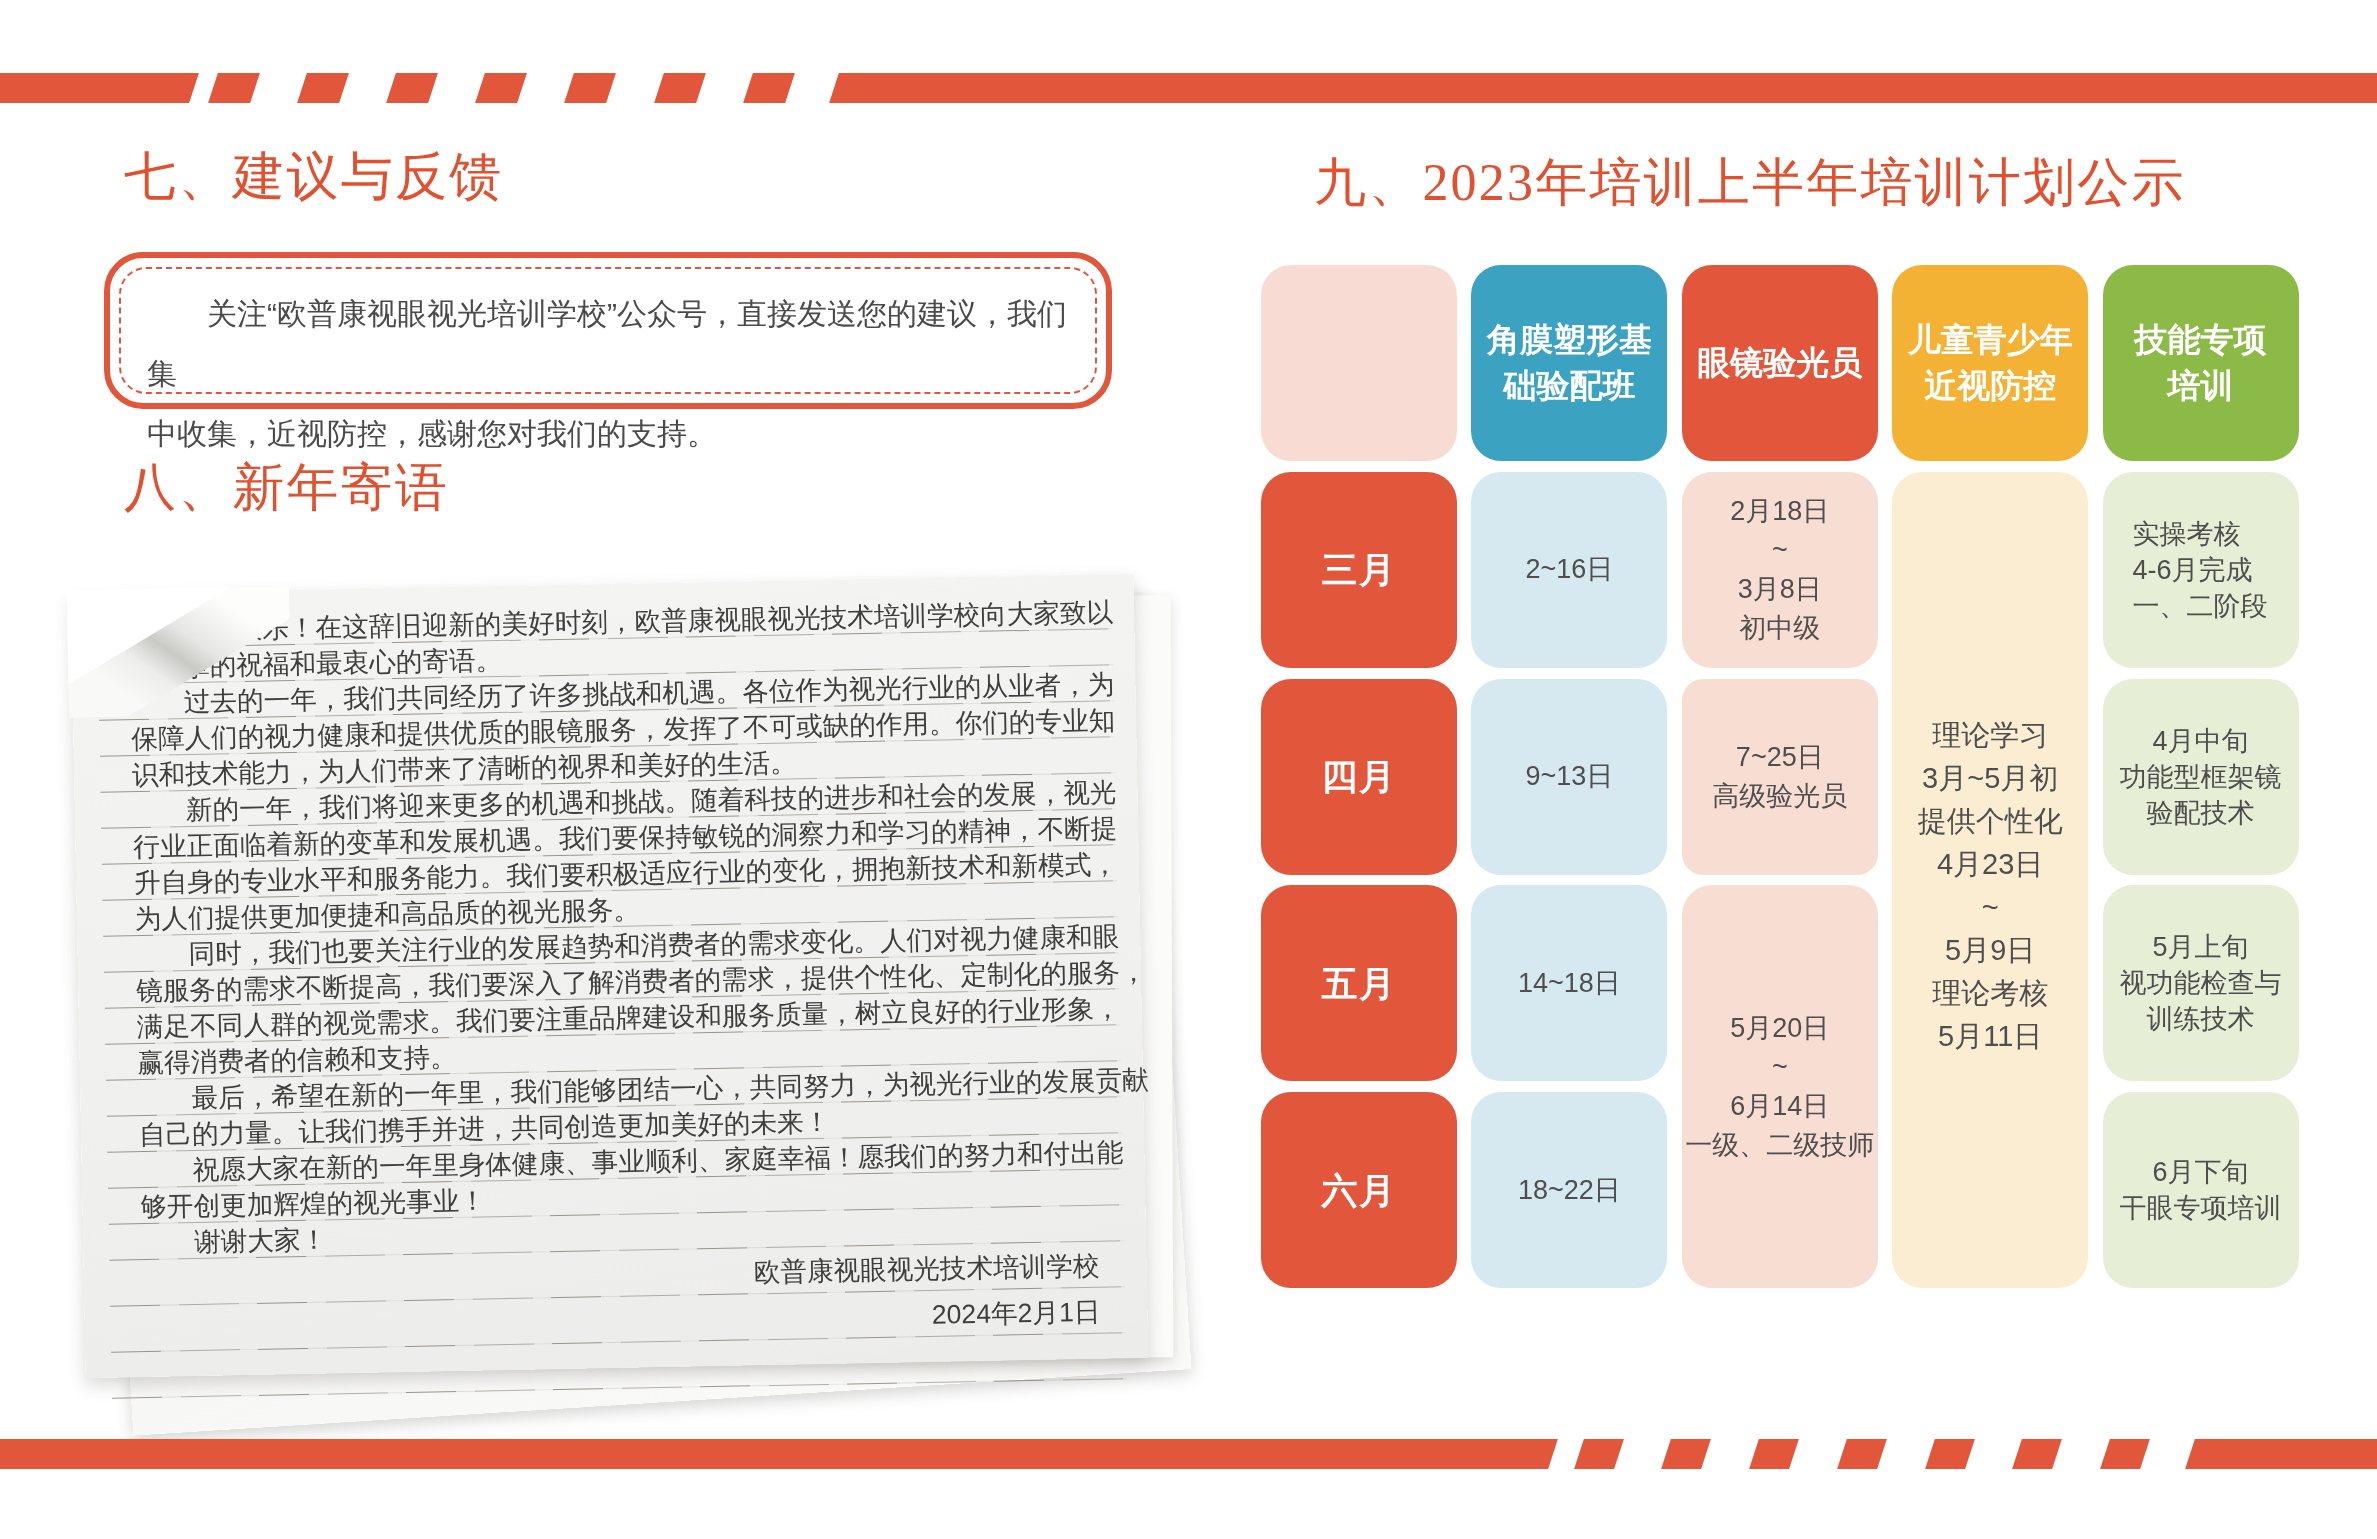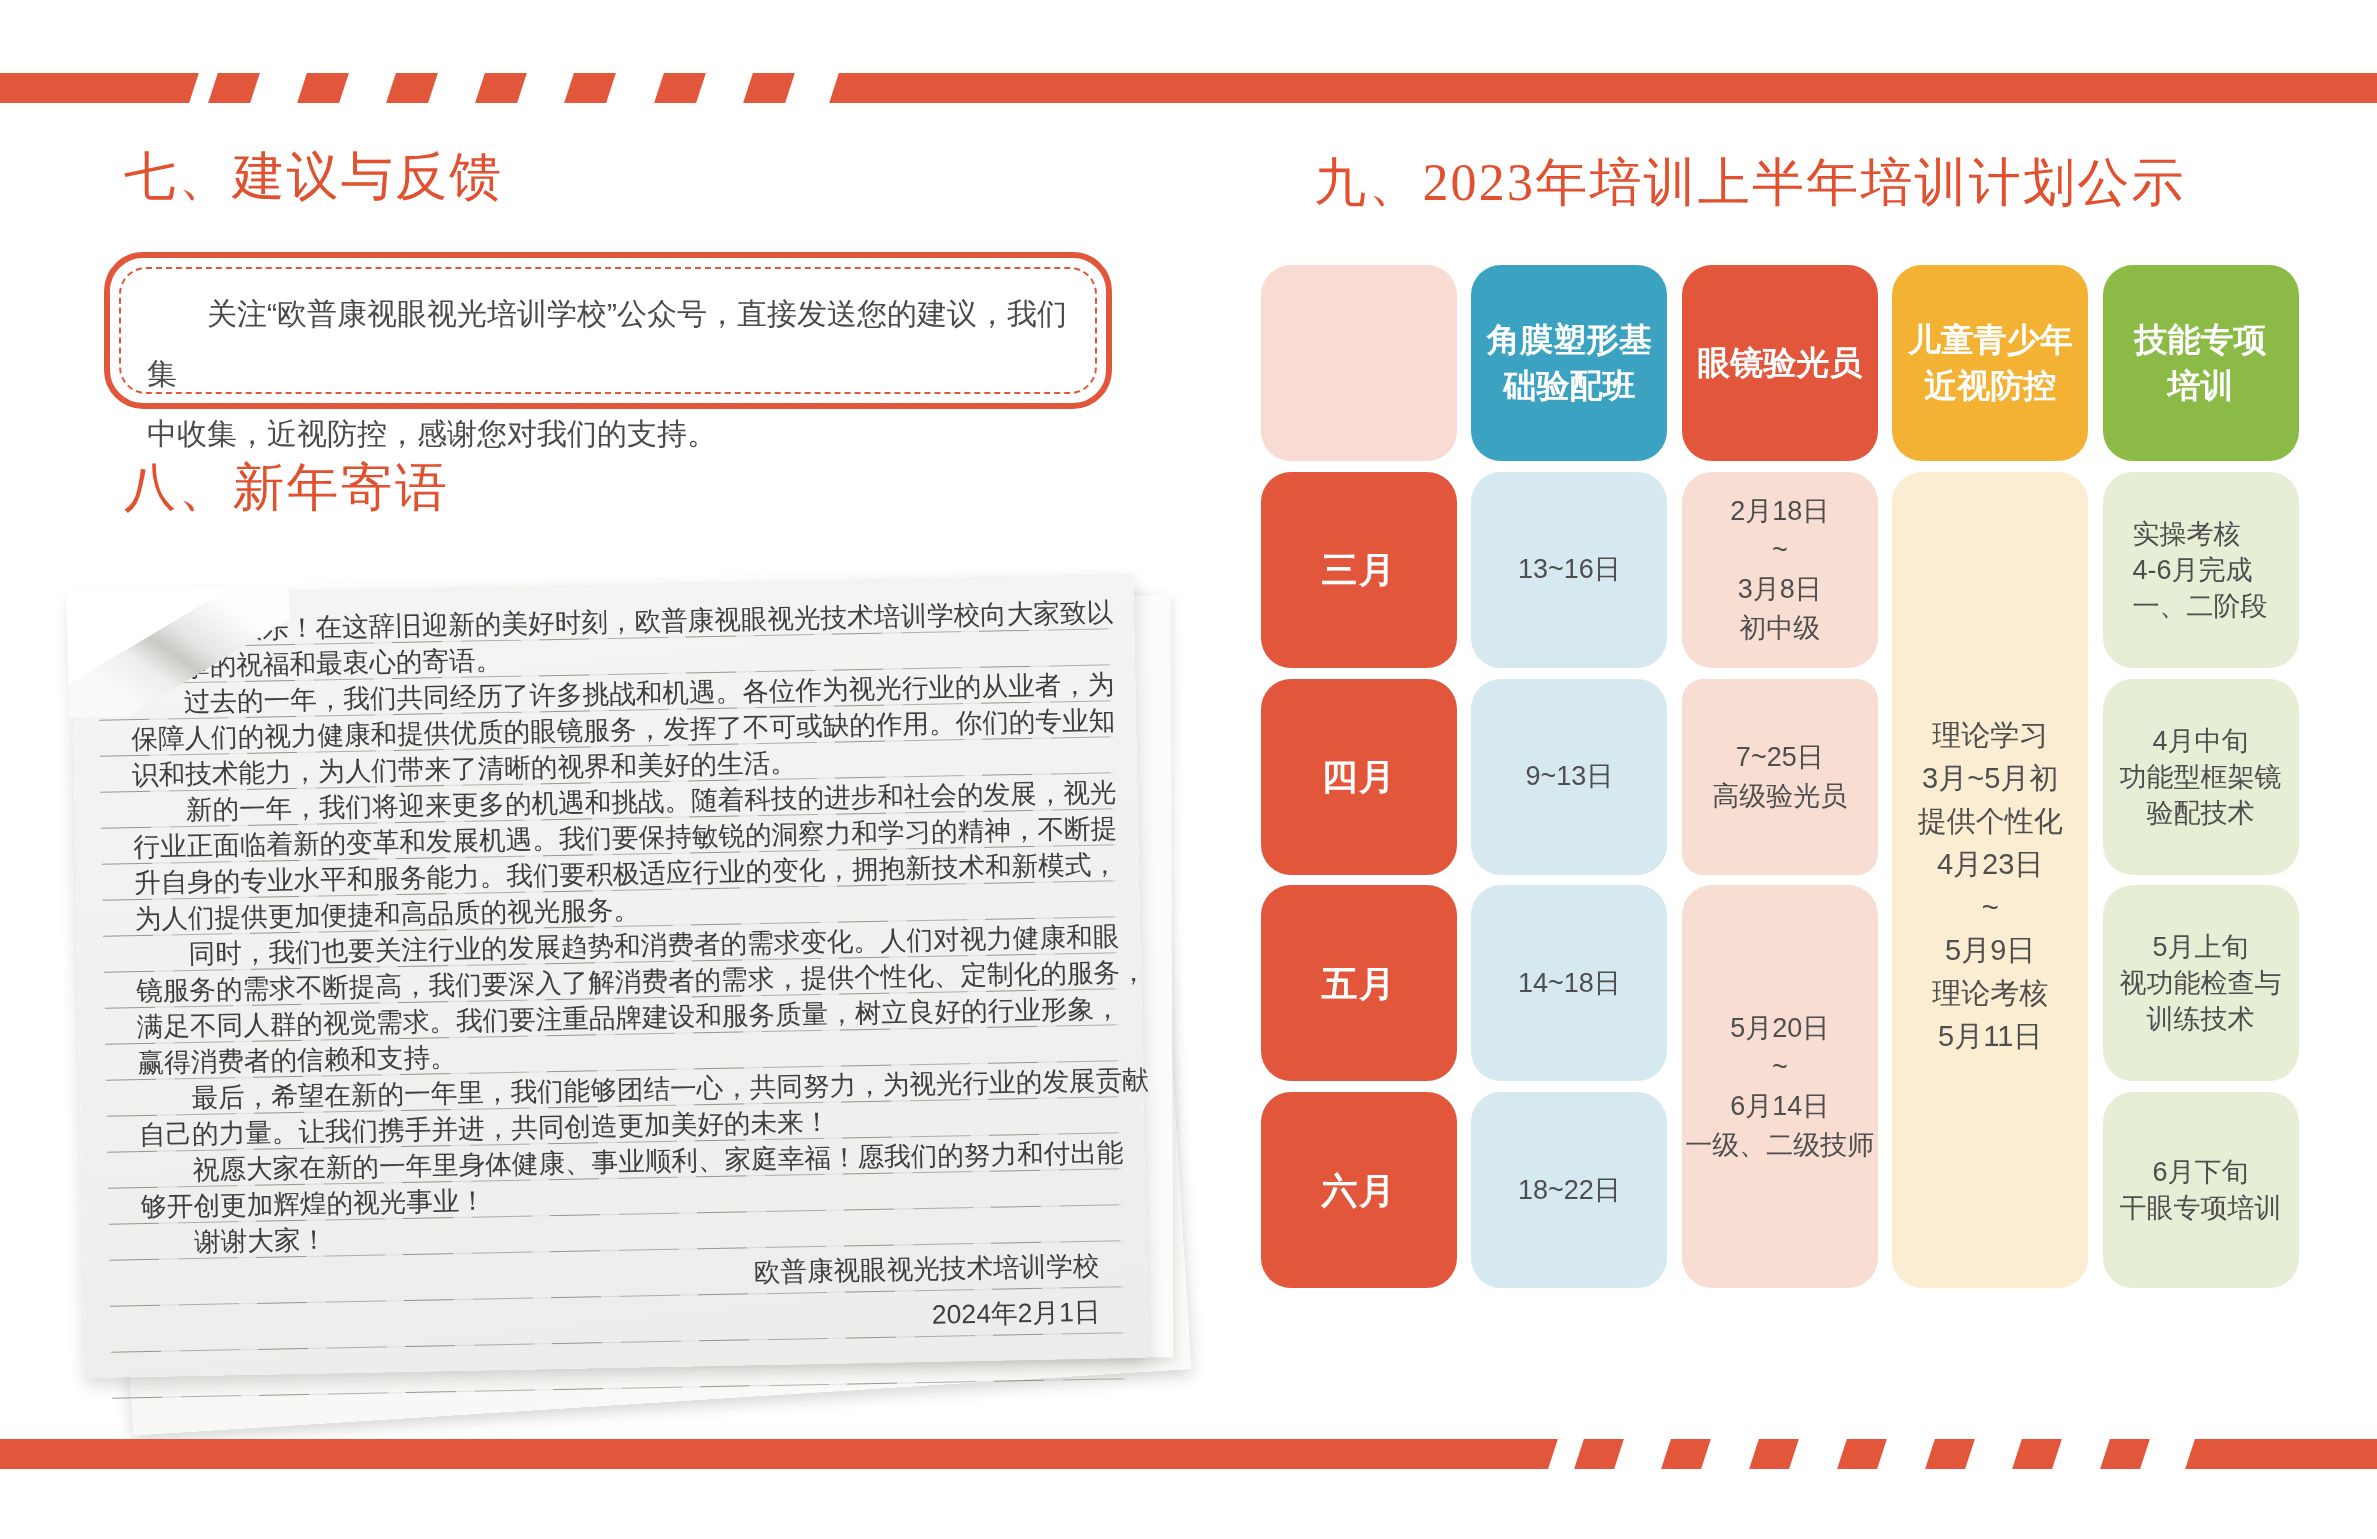--- a/index.html
+++ b/index.html
@@ -148,21 +148,21 @@
         <div>近视防控</div>
       </div>
       <div class="cell header" style="grid-area: 1 / 5; background: rgb(140, 186, 71);">
         <div>技能专项</div>
         <div>培训</div>
       </div>
       <div class="cell month" style="grid-area: 2 / 1; background: rgb(226, 87, 59);">三月</div>
       <div class="cell month" style="grid-area: 3 / 1; background: rgb(226, 87, 59);">四月</div>
       <div class="cell month" style="grid-area: 4 / 1; background: rgb(226, 87, 59);">五月</div>
       <div class="cell month" style="grid-area: 5 / 1; background: rgb(226, 87, 59);">六月</div>
-      <div class="cell" style="grid-area: 2 / 2; background: rgb(214, 232, 240);">13~16日</div>
+      <div class="cell" style="grid-area: 2 / 2; background: rgb(214, 232, 240);">2~16日</div>
       <div class="cell" style="grid-area: 3 / 2; background: rgb(214, 232, 240);">9~13日</div>
       <div class="cell" style="grid-area: 4 / 2; background: rgb(214, 232, 240);">14~18日</div>
       <div class="cell" style="grid-area: 5 / 2; background: rgb(214, 232, 240);">18~22日</div>
       <div class="cell" style="grid-area: 2 / 3 / span 1; background: rgb(248, 221, 211);">
         <div>2月18日</div>
         <div>~</div>
         <div>3月8日</div>
         <div>初中级</div>
       </div>
       <div class="cell" style="grid-area: 3 / 3 / span 1; background: rgb(248, 221, 211); border-radius: 21px;">

